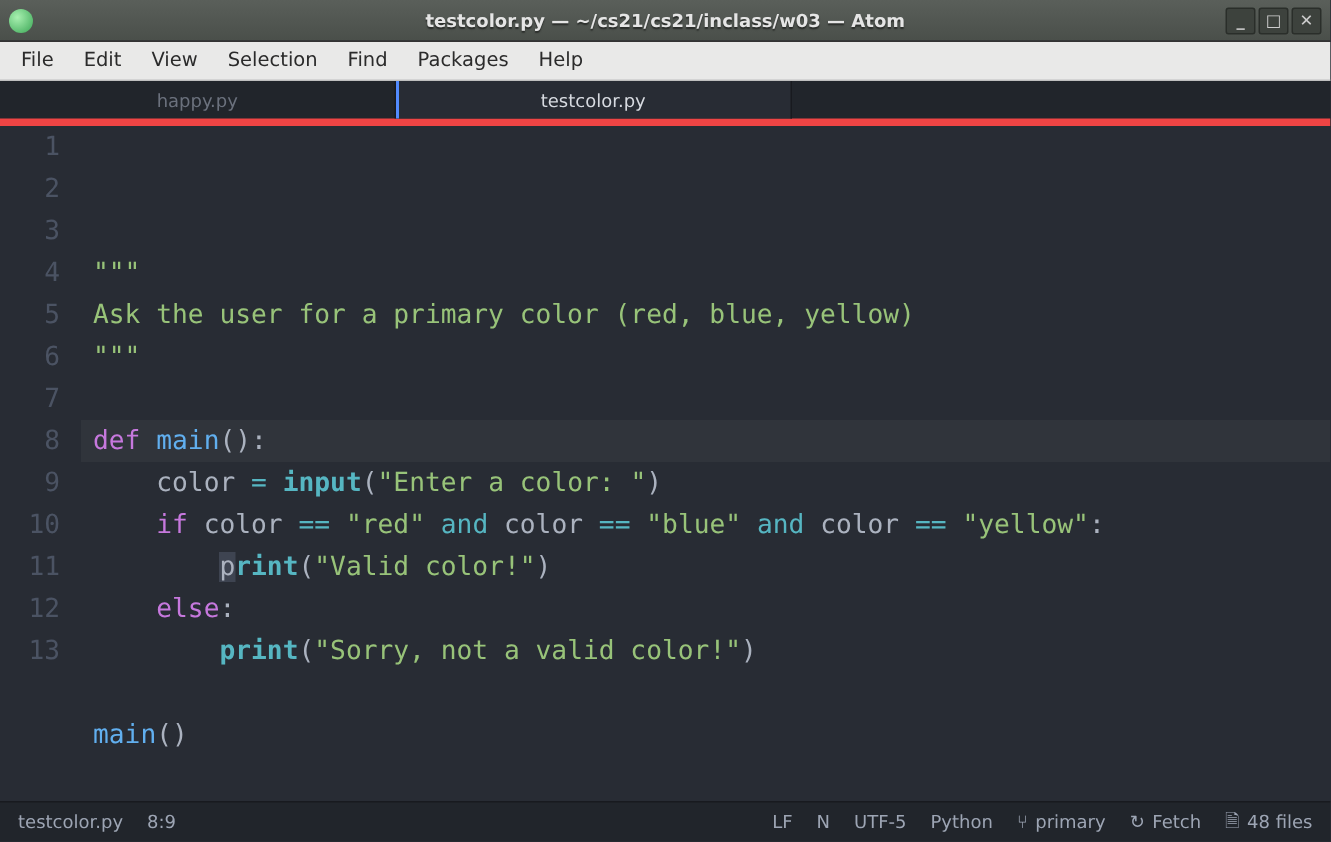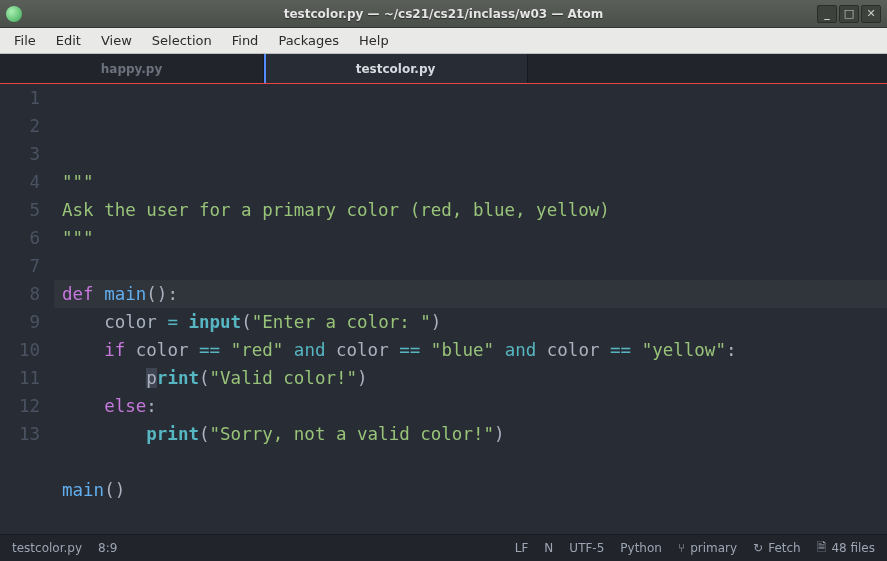--- a/index.html
+++ b/index.html
@@ -62,22 +62,21 @@
   padding: 4px 4px;
   font-size: 13px;
   color: #2b2b2b;
   border-bottom: 1px solid #bfbfbf;
 }
 .menubar .menu-item { padding: 3px 10px; }
 .tabbar {
   height: 30px;
   background: #21252b;
   display: flex;
-  border-bottom: 1px solid #ef4444;
-  font-weight: bold;
+  border-bottom: 5px solid #ef4444;
 }
 .tabbar .tab {
   width: 264px;
   display: flex;
   align-items: center;
   justify-content: center;
   font-size: 12px;
   color: #6b717d;
   border-right: 1px solid #181a1f;
   position: relative;

